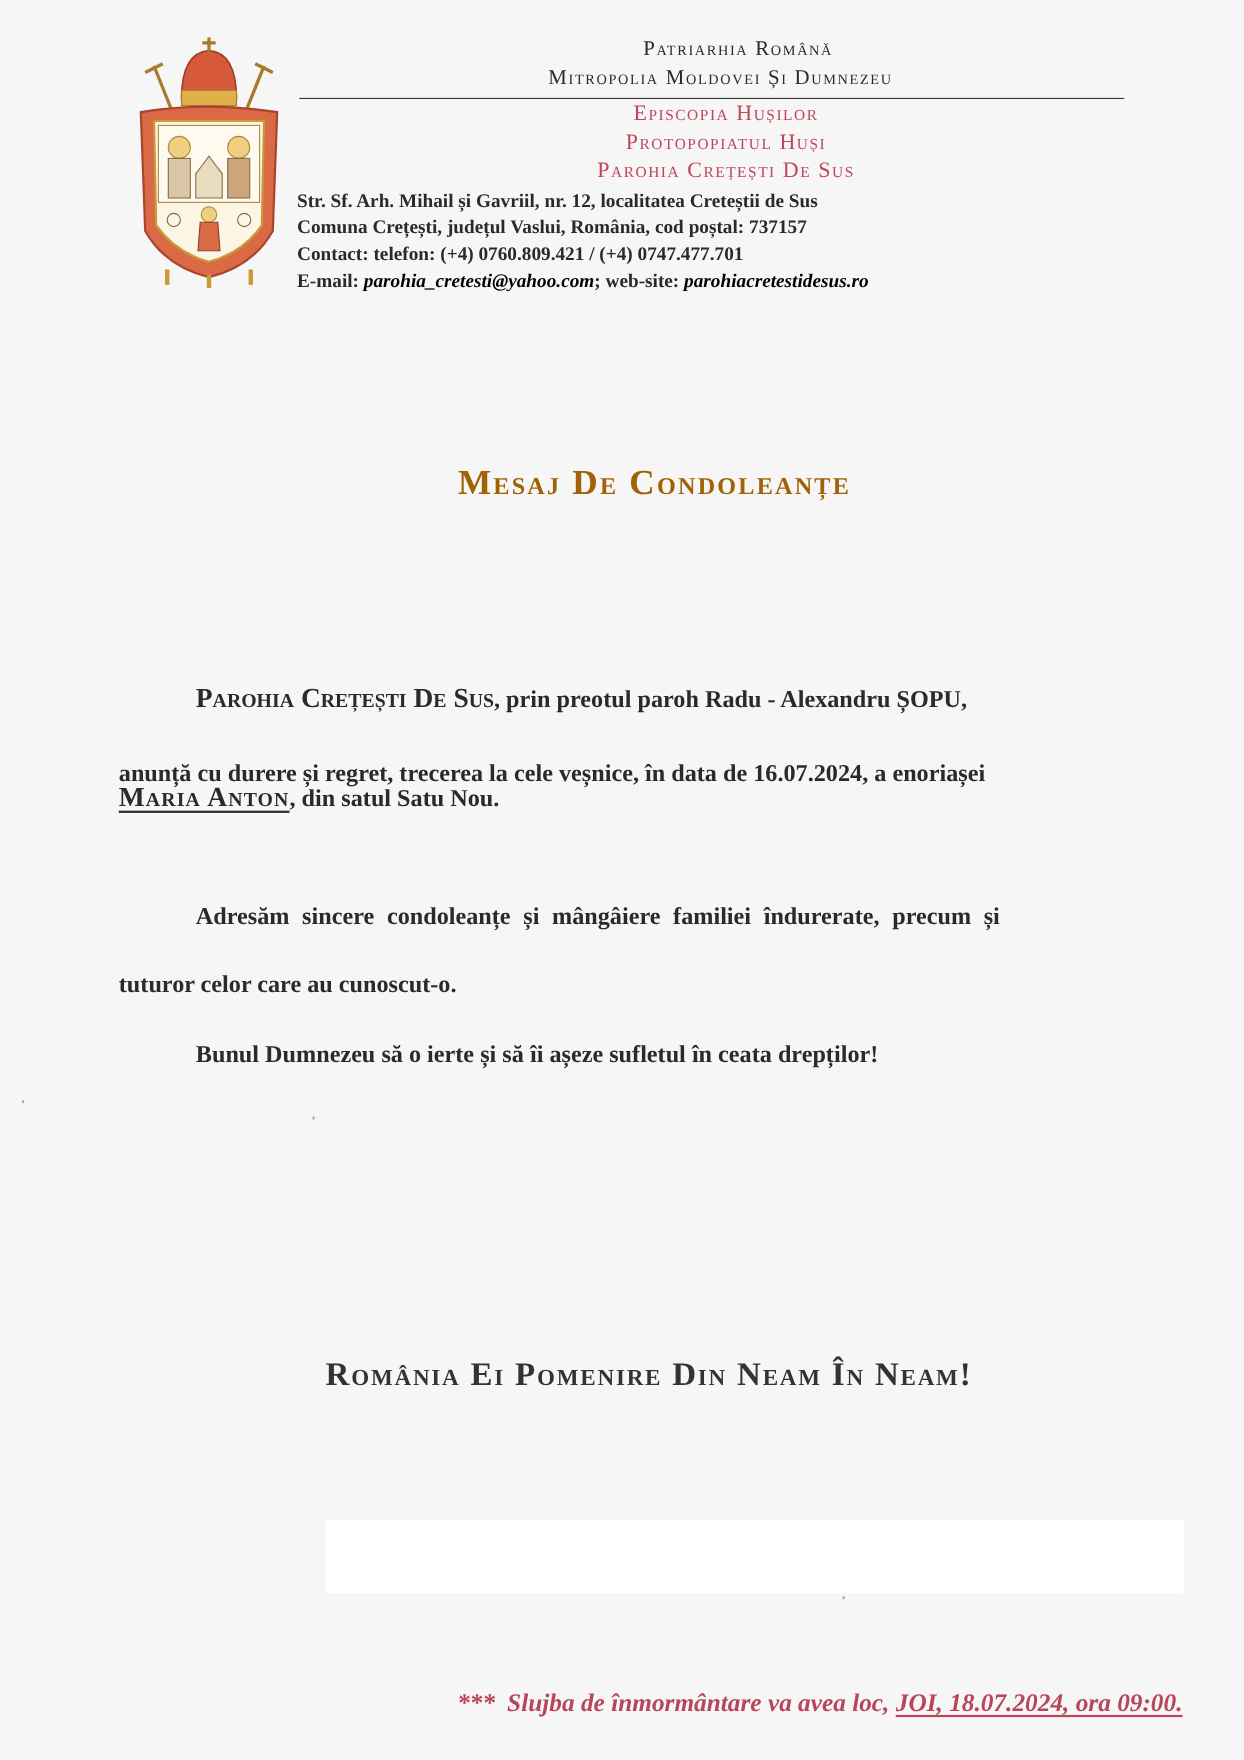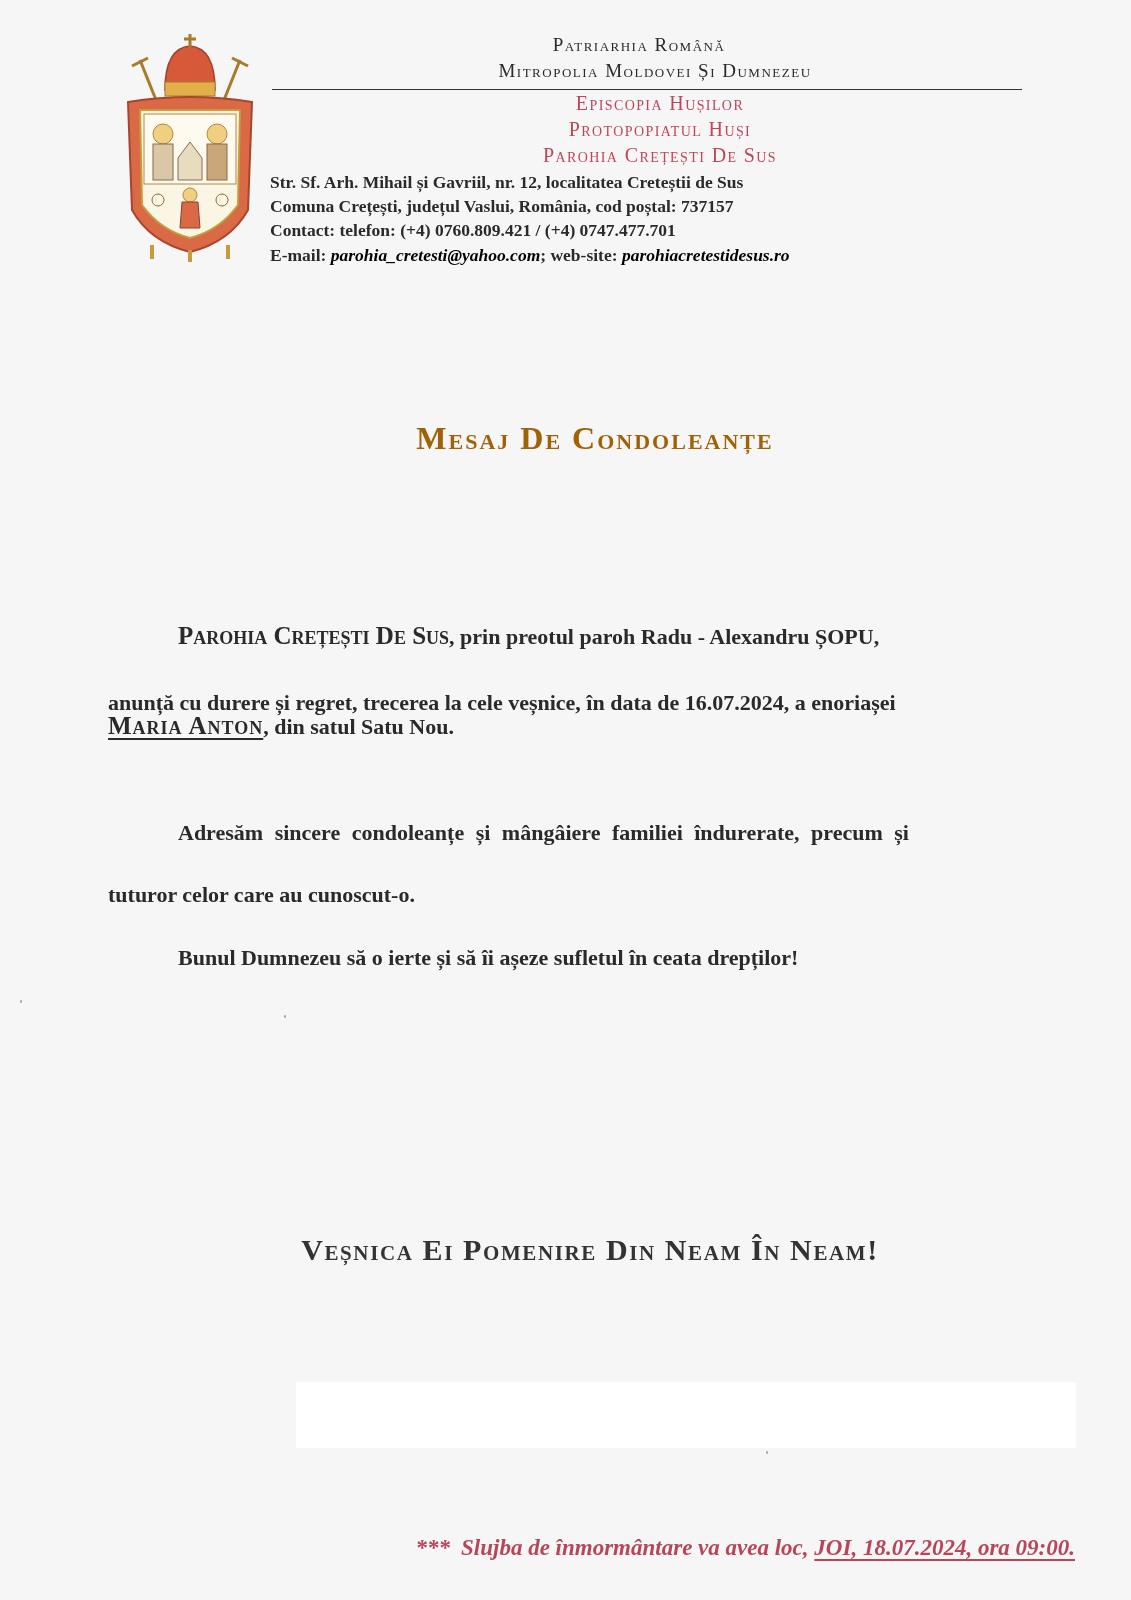--- a/index.html
+++ b/index.html
@@ -13,21 +13,21 @@
     }
     .page { position: absolute; left: 0; top: 0; width: 1131px; height: 1600px; }
 
     
     .crest { position: absolute; left: 120px; top: 30px; width: 140px; height: 232px; }
 
     
     .lh { position: absolute; text-align: center; font-weight: bold; white-space: nowrap; }
     .lh-dark { color: #2a2a2a; font-variant: small-caps; letter-spacing: 1.5px; font-size: 19px; font-weight: normal; }
     .lh-red { color: #c0455a; font-variant: small-caps; letter-spacing: 1.4px; font-size: 20px; font-weight: normal; }
-    .lh-line1 { left: 264px; width: 750px; top: 34px; }
+    .lh-line1 { left: 296px; width: 750px; top: 34px; }
     .lh-line2 { left: 280px; width: 750px; top: 60px; }
     .lh-rule { position: absolute; left: 272px; top: 89px; width: 750px; height: 0; border-top: 1.6px solid #333; }
     .lh-red1 { left: 330px; width: 660px; top: 92px; }
     .lh-red2 { left: 330px; width: 660px; top: 118px; }
     .lh-red3 { left: 330px; width: 660px; top: 144px; }
     .addr { position: absolute; left: 270px; width: 700px; text-align: left; font-size: 17.5px; font-weight: bold; color: #2a2a2a; white-space: nowrap; }
     .addr1 { top: 172px; }
     .addr2 { top: 196px; }
     .addr3 { top: 220px; }
     .addr4 { top: 245px; }
@@ -139,21 +139,21 @@
     <span class="sc">Parohia Crețești De Sus</span><span>, prin preotul paroh Radu - Alexandru  ȘOPU,</span>
   </div>
   <div class="para p2">anunță cu durere și regret, trecerea la cele veșnice, în data de 16.07.2024, a enoriașei</div>
   <div class="para p3">
     <span class="name">Maria   Anton</span><span>, din satul Satu Nou.</span>
   </div>
   <div class="para p4 indent" style="word-spacing:6px;">Adresăm sincere condoleanțe și mângâiere familiei îndurerate, precum și</div>
   <div class="para p5">tuturor celor care au cunoscut-o.</div>
   <div class="para p6 indent">Bunul Dumnezeu să o ierte și să îi așeze sufletul în ceata drepților!</div>
 
-  <div class="closing">Veșnica Ei Pomenire Din Neam În Neam!</div>
+  <div class="closing">România Ei Pomenire Din Neam În Neam!</div>
 
   <div class="redact"></div>
 
   <div class="notice">
     <span class="stars">***</span><span>Slujba de înmormântare va avea loc, </span><span class="under">JOI, 18.07.2024, ora 09:00.</span>
   </div>
 
   <div class="speck" style="left:20px; top:1000px;"></div>
   <div class="speck" style="left:284px; top:1015px;"></div>
   <div class="speck" style="left:766px; top:1451px;"></div>

